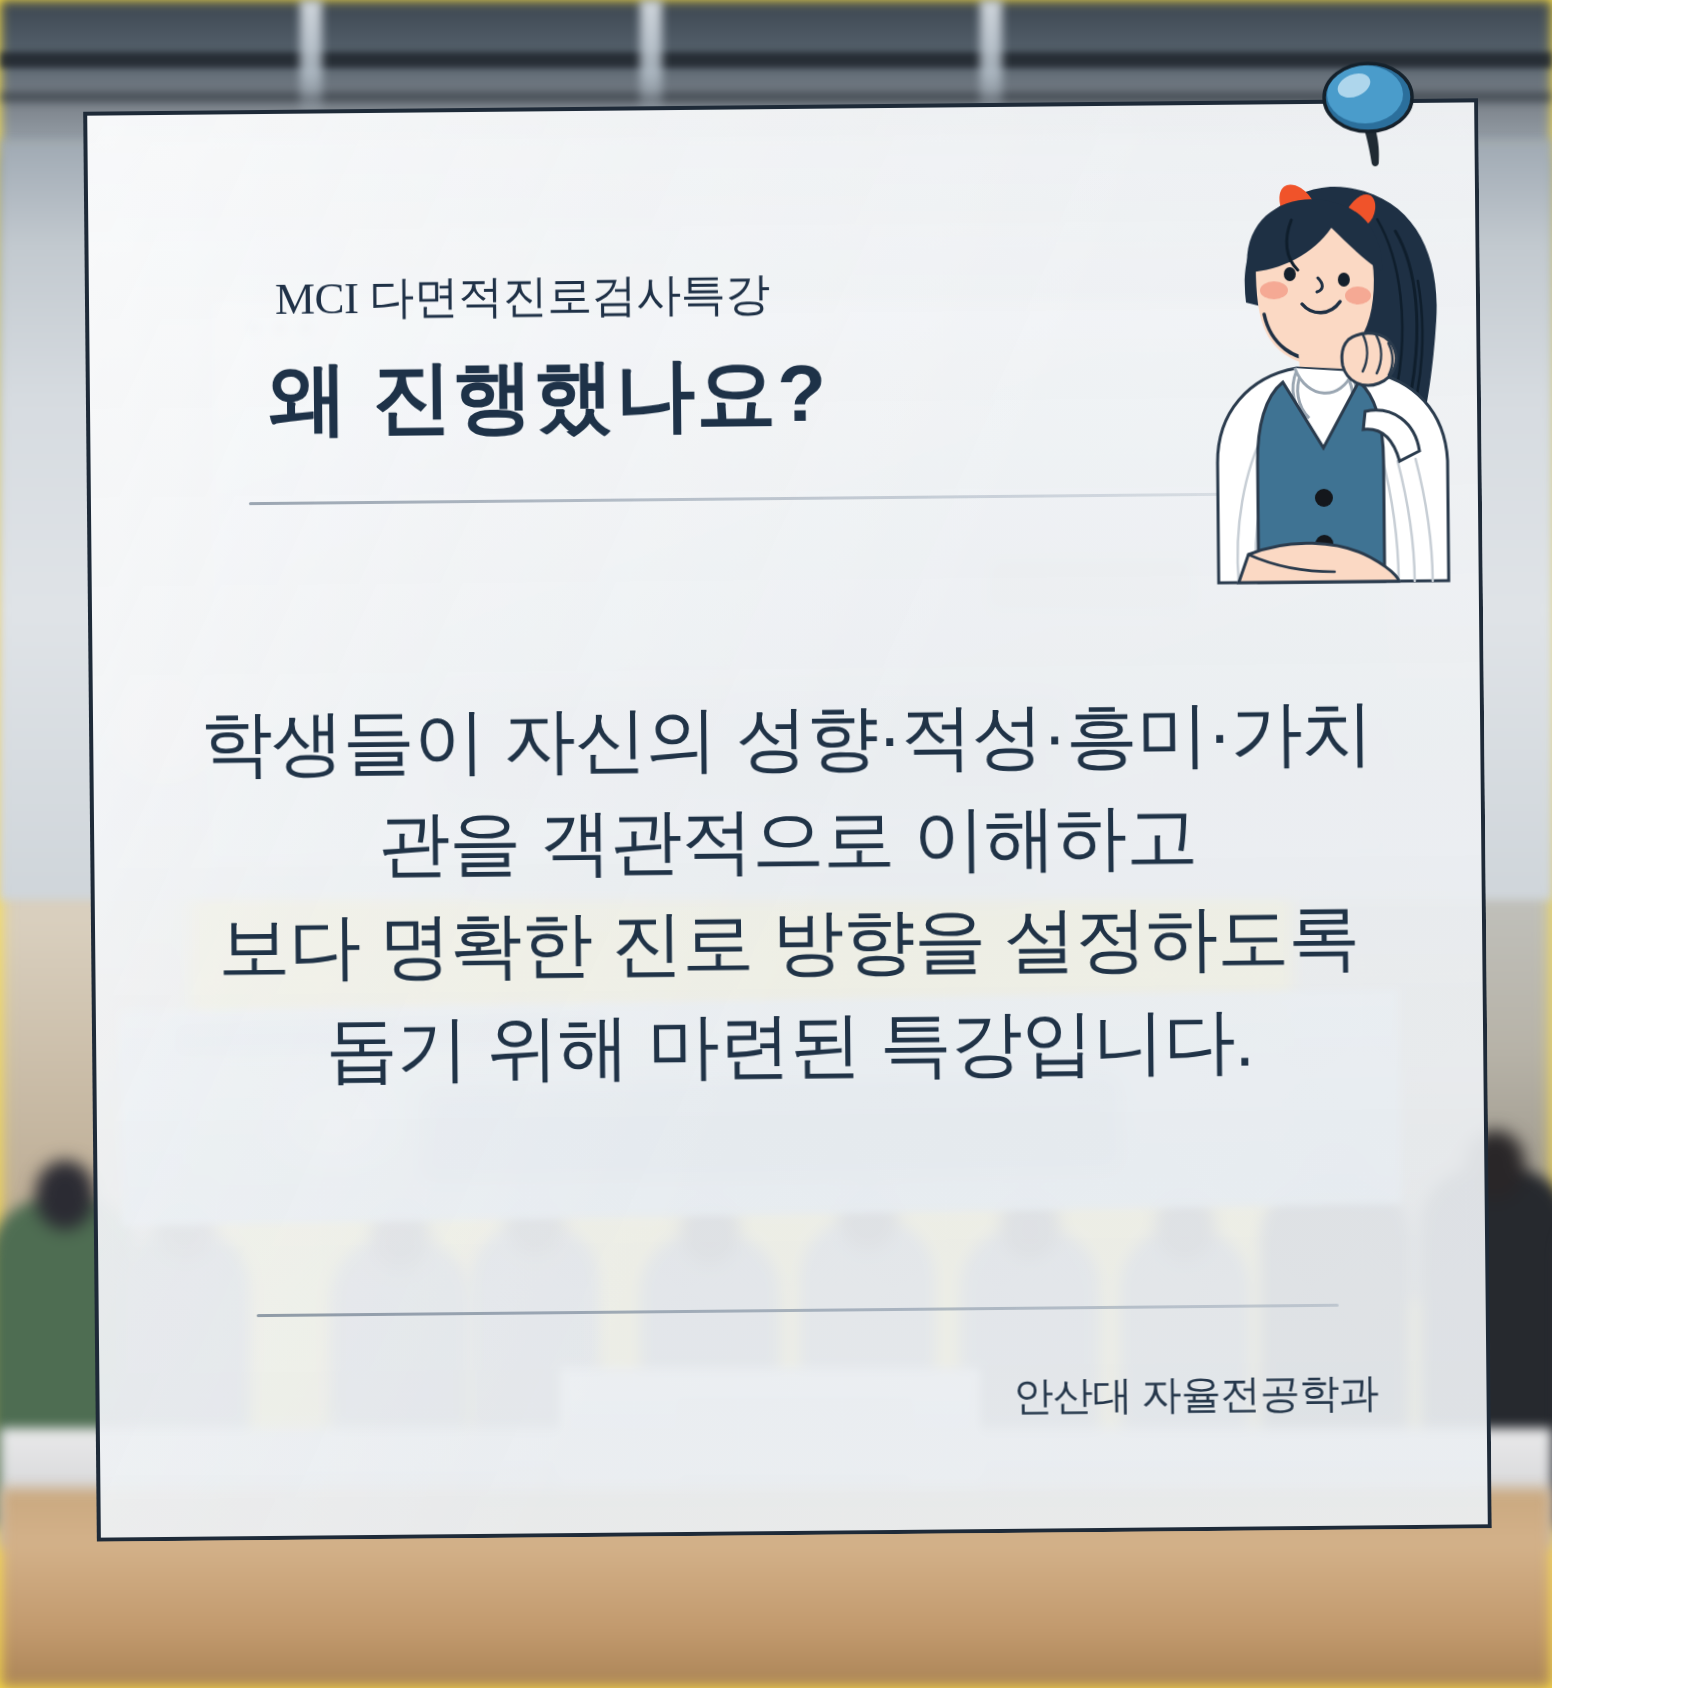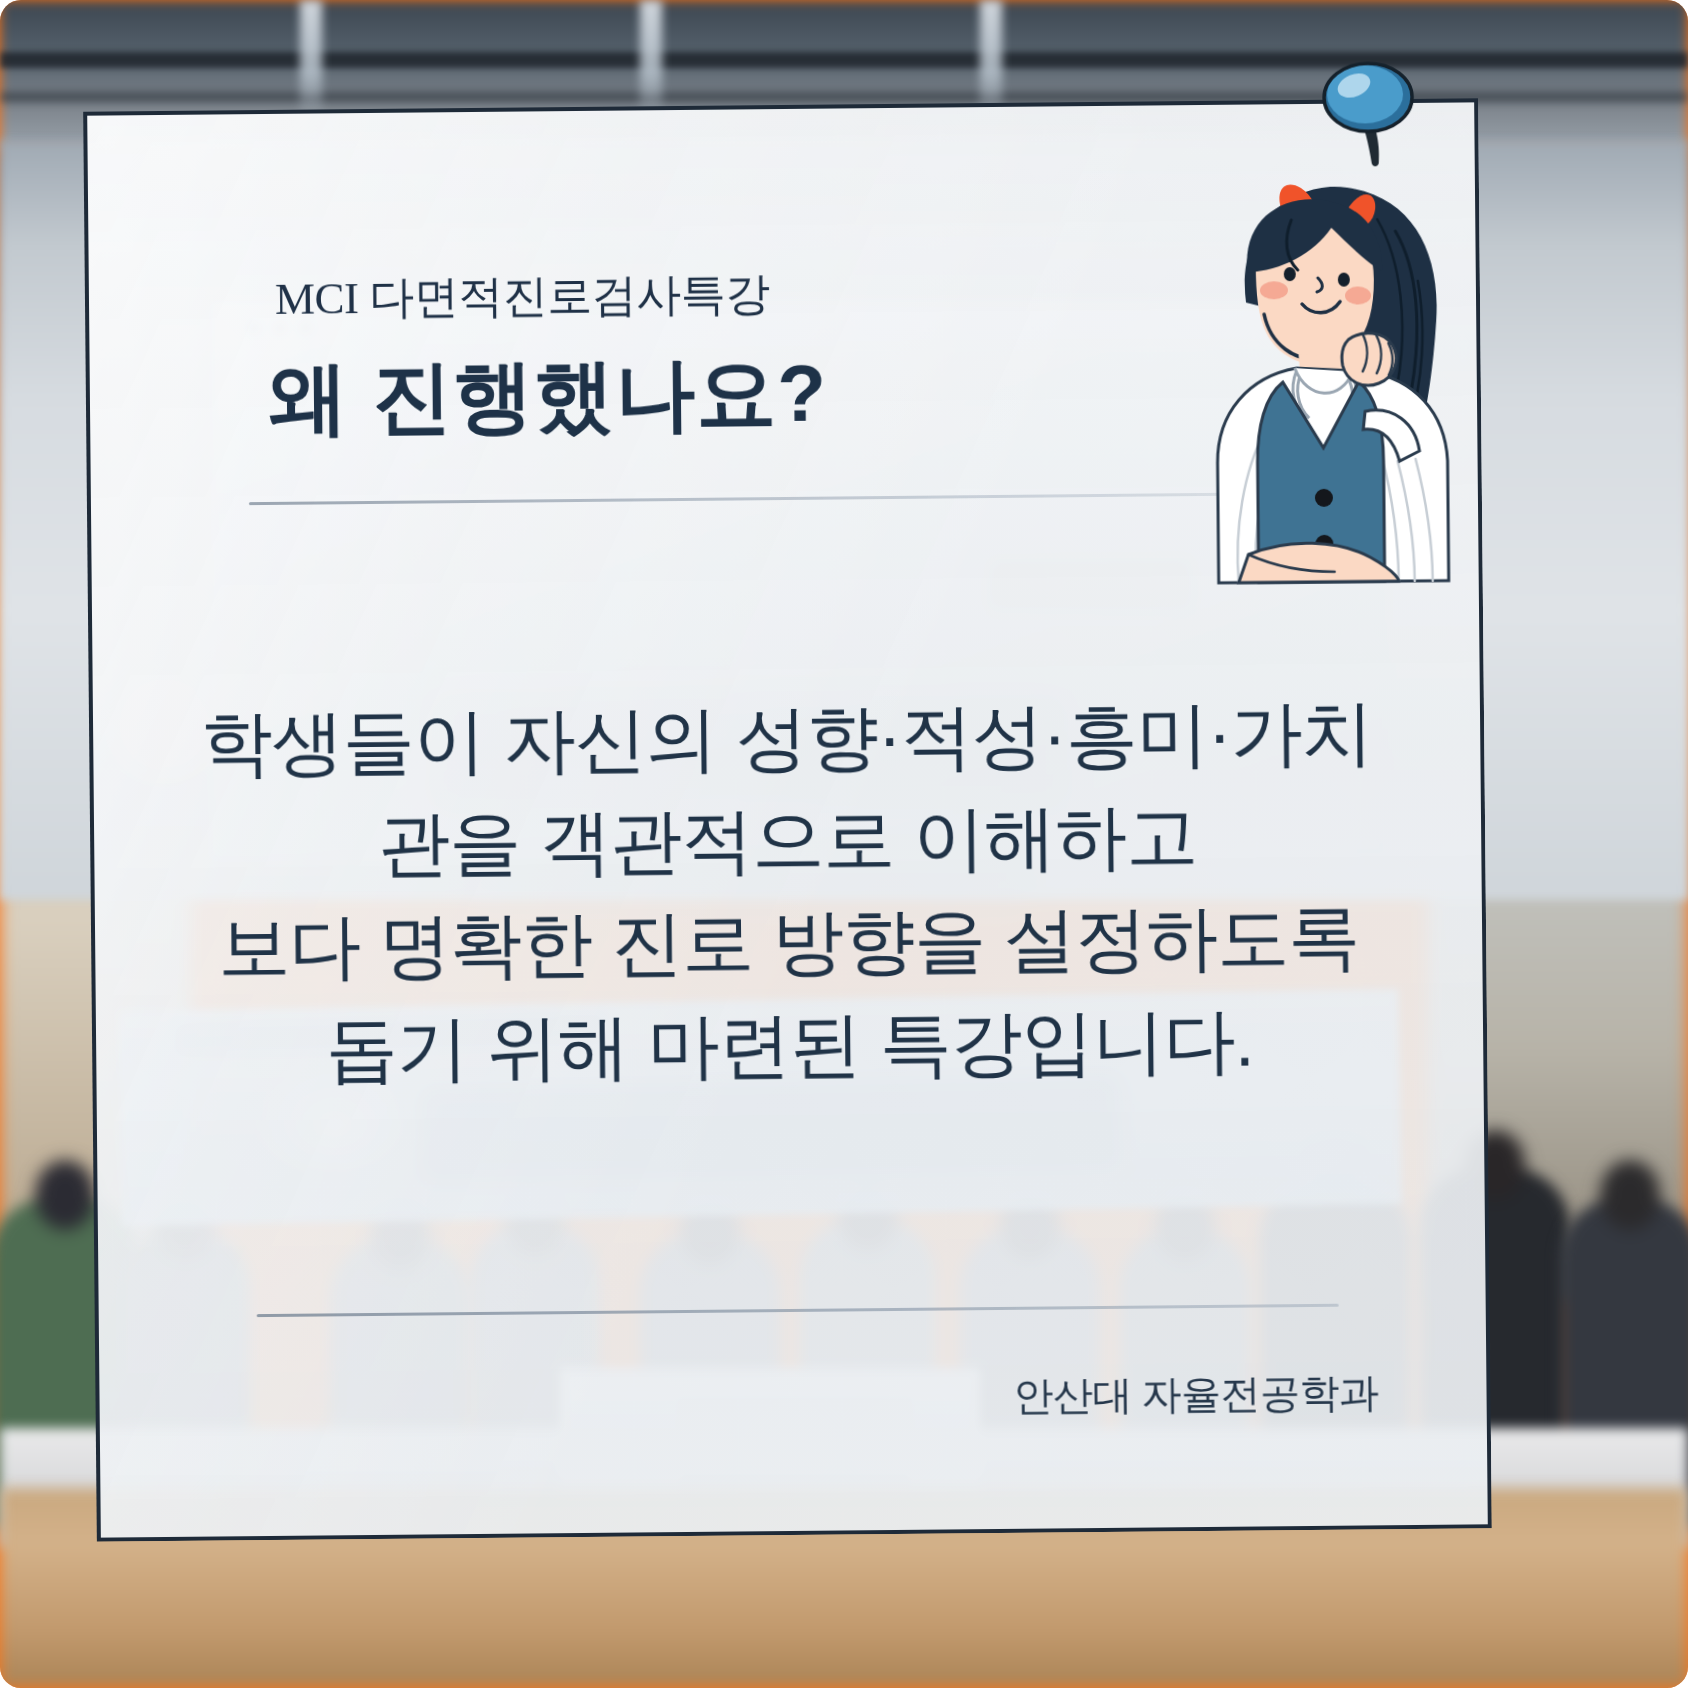--- a/index.html
+++ b/index.html
@@ -7,25 +7,24 @@
     padding: 0;
     width: 1688px;
     height: 1688px;
     overflow: hidden;
     font-family: "Liberation Sans", sans-serif;
   }
 
   
   #stage {
     position: relative;
-    width: 1688px;
+    width: 1552px;
     height: 1688px;
     overflow: hidden;
-    background: #f97316;
-    border-radius: 21px;
+    background: #fde047;
   }
 
   .bg-layer { position: absolute; inset: 0; }
 
   
   .bg-ceiling {
     position: absolute; left: 0; top: 0; width: 100%; height: 150px;
     background: linear-gradient(180deg, #3c4650 0%, #54606b 35%, #7d848c 70%, #9aa3ab 100%);
     filter: blur(6px);
   }

